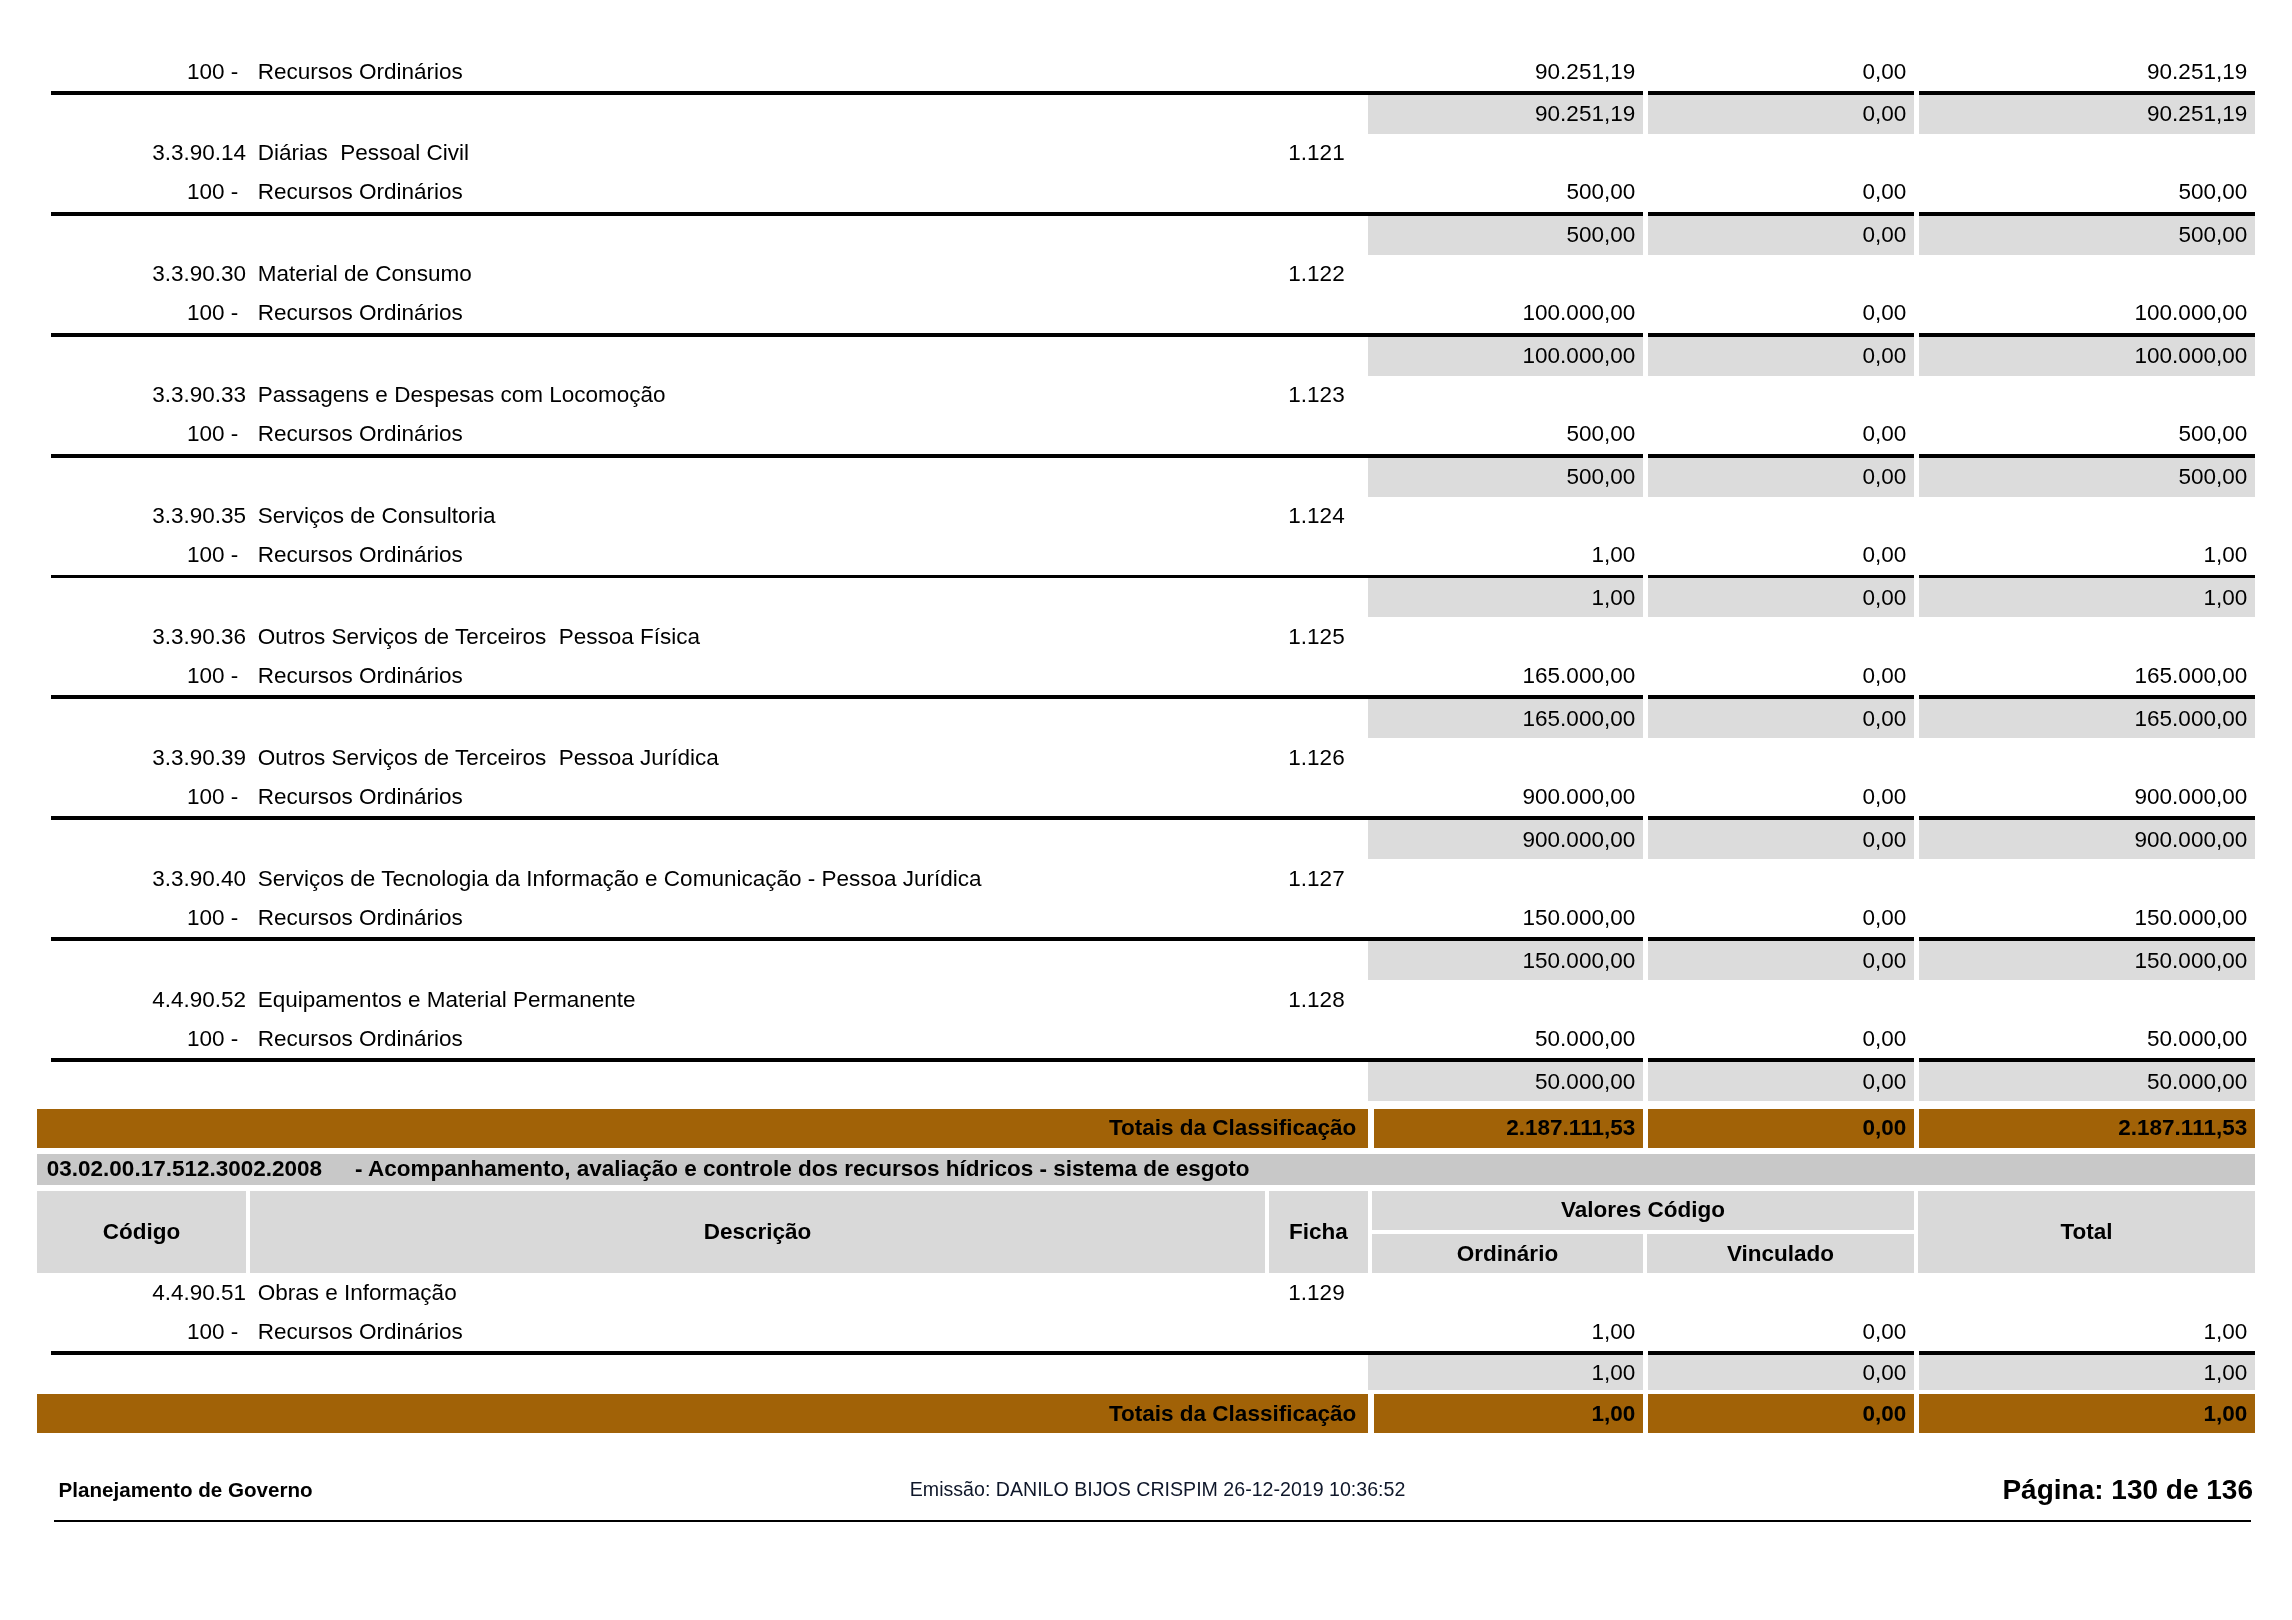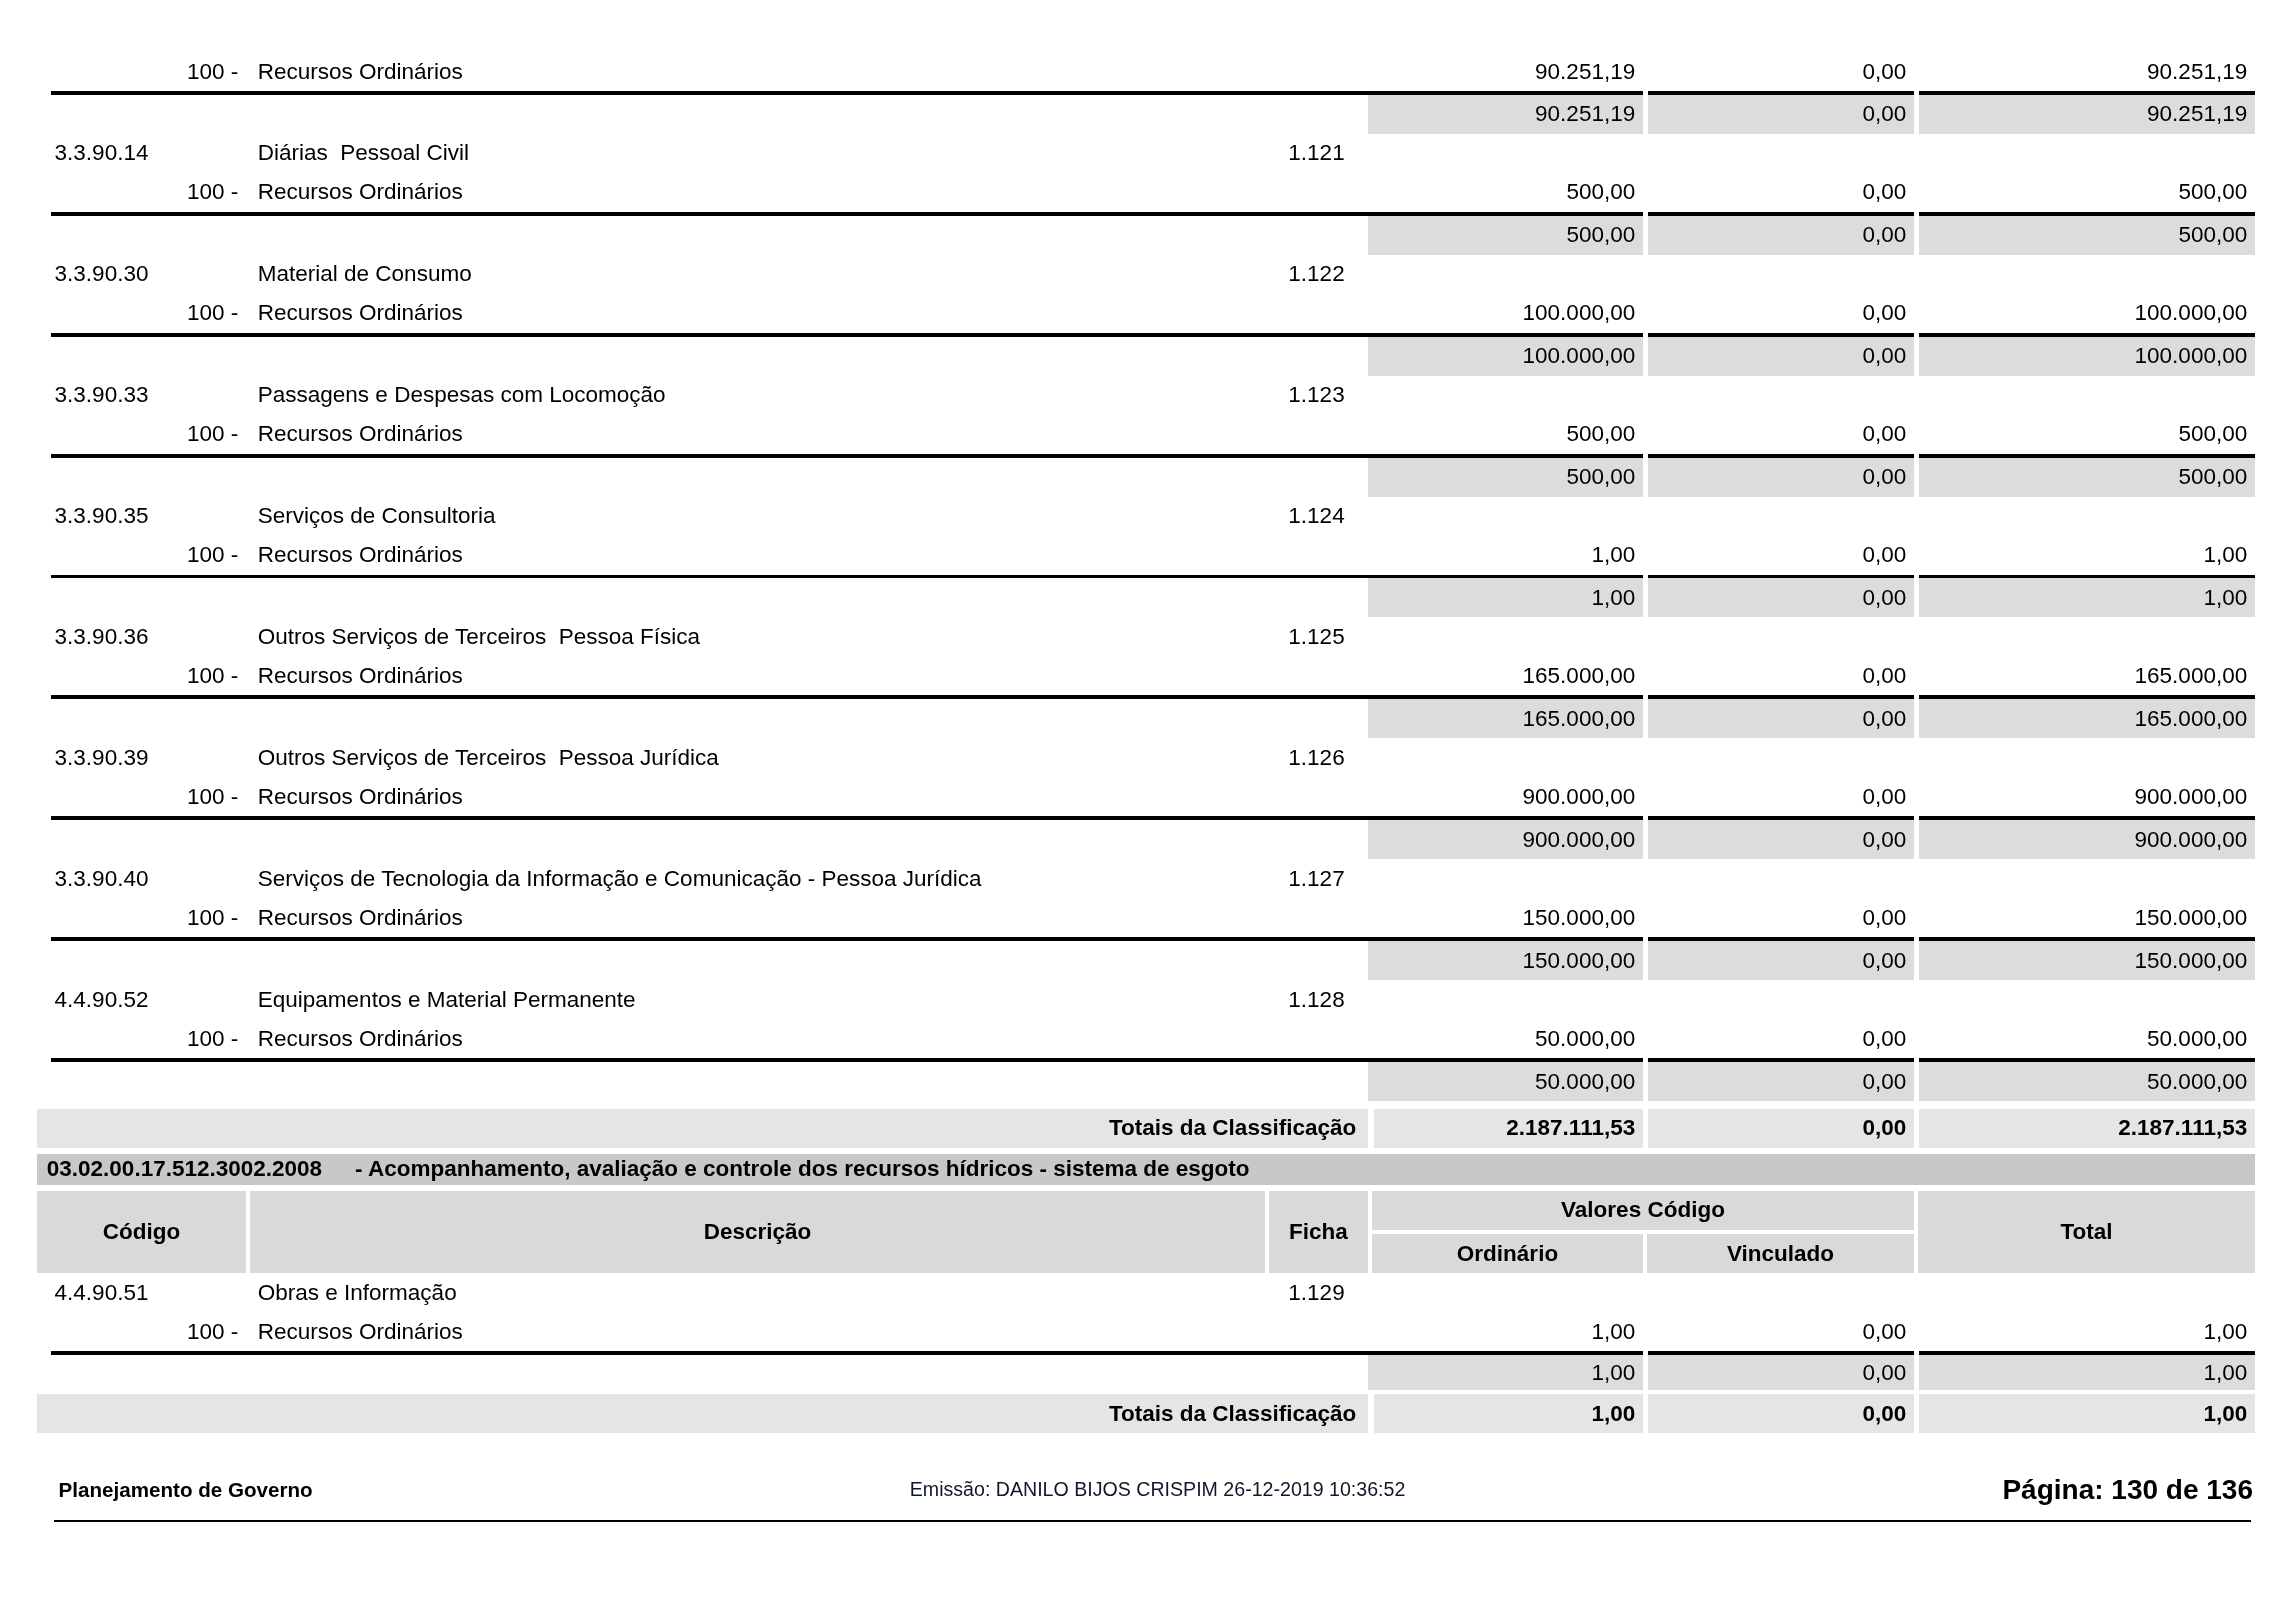--- a/index.html
+++ b/index.html
@@ -12,42 +12,42 @@
   .content { position: absolute; left: 37px; top: 52px; width: 2218px; }
 
   .row, .header {
     display: grid;
     grid-template-columns: 209px 1019px 103px 275px 271px 341px;
   }
   .row { height: 39px; align-items: center; }
   .c1 { grid-column: 1; } .c2 { grid-column: 2; } .c3 { grid-column: 3; }
   .c4 { grid-column: 4; } .c5 { grid-column: 5; } .c6 { grid-column: 6; }
 
-  .code   { text-align: left; padding-left: 17.6px; }
+  .code   { text-align: right; padding-left: 17.6px; }
   .desc   { padding-left: 11.8px; white-space: pre; overflow: hidden; }
   .ficha  { text-align: center; }
   .srccode{ text-align: right; padding-right: 7.8px; }
   .num    { text-align: right; padding-right: 7.8px; }
 
   
   .lrow { height: 3.9px; align-items: stretch; }
   .lseg { background: #000; }
   .lseg.a { grid-column: 1 / 5; margin-left: 13.7px; }
   .lseg.b { grid-column: 5; border-left: 5.9px solid #fff; }
   .lseg.c { grid-column: 6; border-left: 5.9px solid #fff; }
 
   
   .band  { height: 39px; }
   .band2 { height: 35px; }
   .band .cell, .band2 .cell { background: #dcdcdc; height: 100%; display: flex; align-items: center; justify-content: flex-end; }
   .gap { border-left: 5.9px solid #fff; }
 
   
   .totals { height: 39px; font-weight: bold; }
-  .totals .cell { background: #e5e5e5; height: 100%; display: flex; align-items: center; justify-content: flex-end; }
+  .totals .cell { background: #a16207; height: 100%; display: flex; align-items: center; justify-content: flex-end; }
   .totals .label { grid-column: 1 / 4; padding-right: 11.8px; }
   .totals .c4 { border-left: 6.9px solid #fff; }
 
   .spacer8 { height: 7.8px; } .spacer6 { height: 5.9px; } .spacer4 { height: 3.9px; }
 
   
   .section {
     height: 31px; background: #c8c8c8; display: flex; align-items: center;
     font-weight: bold; padding-left: 9.8px;
   }

